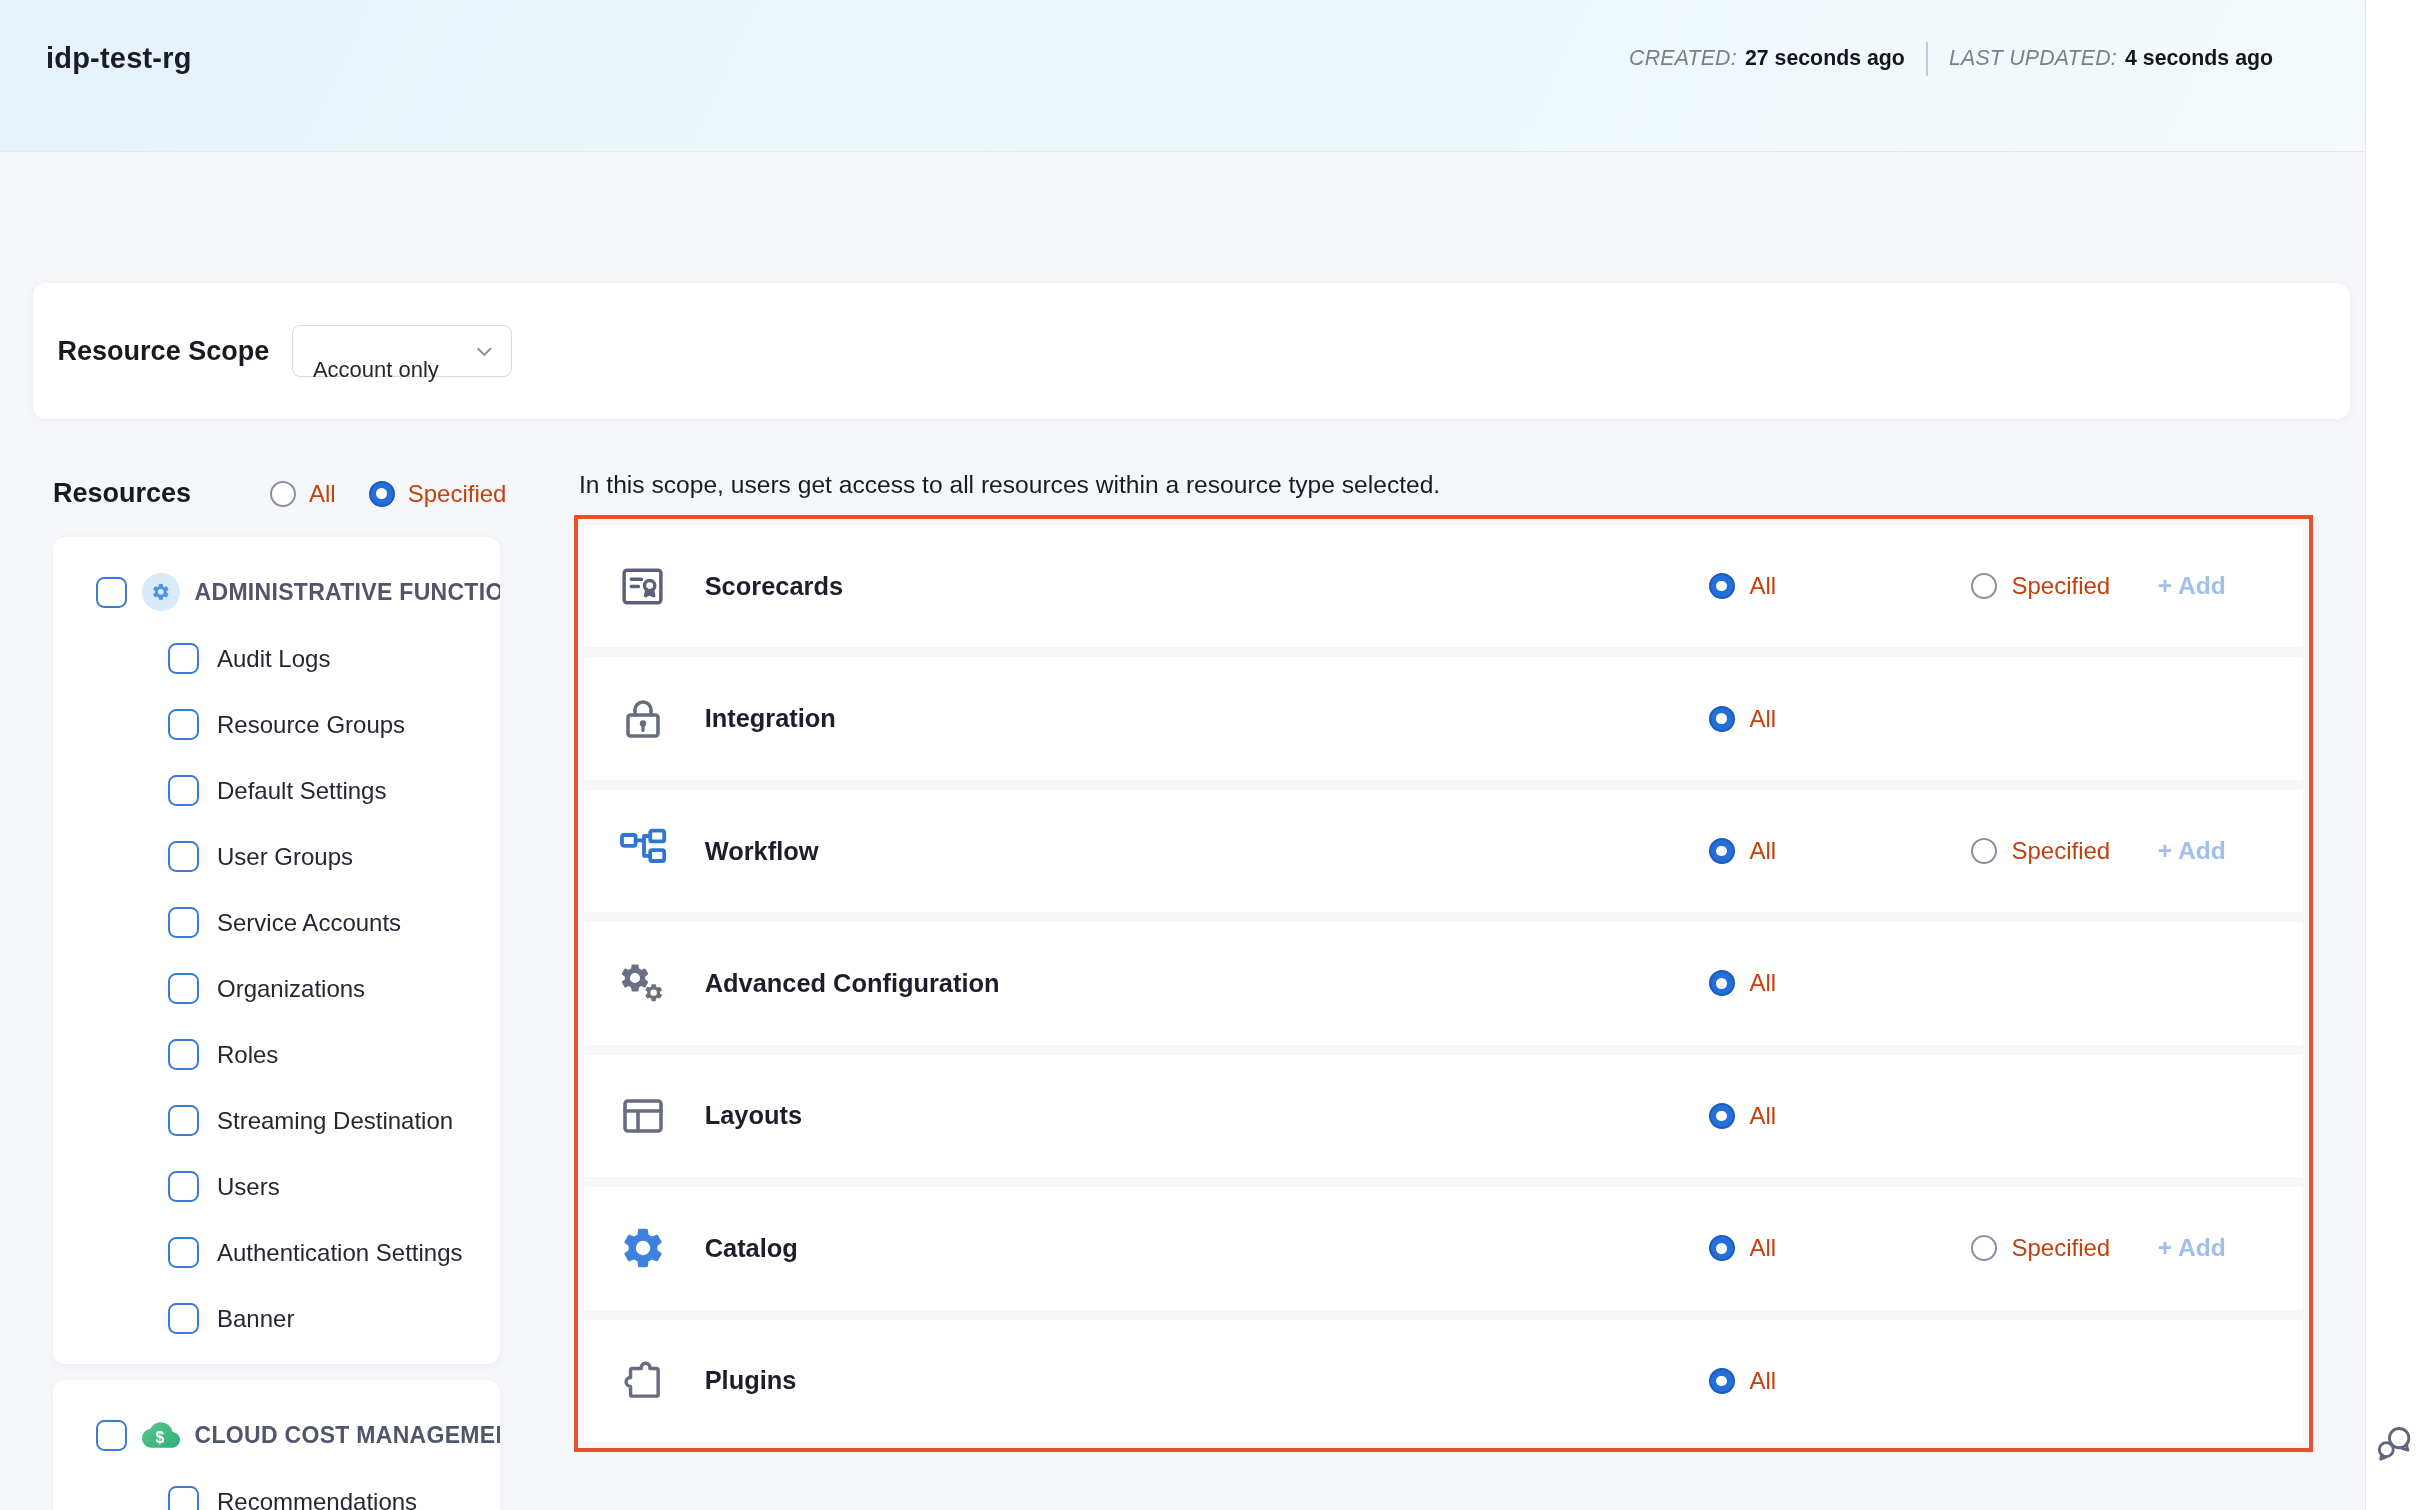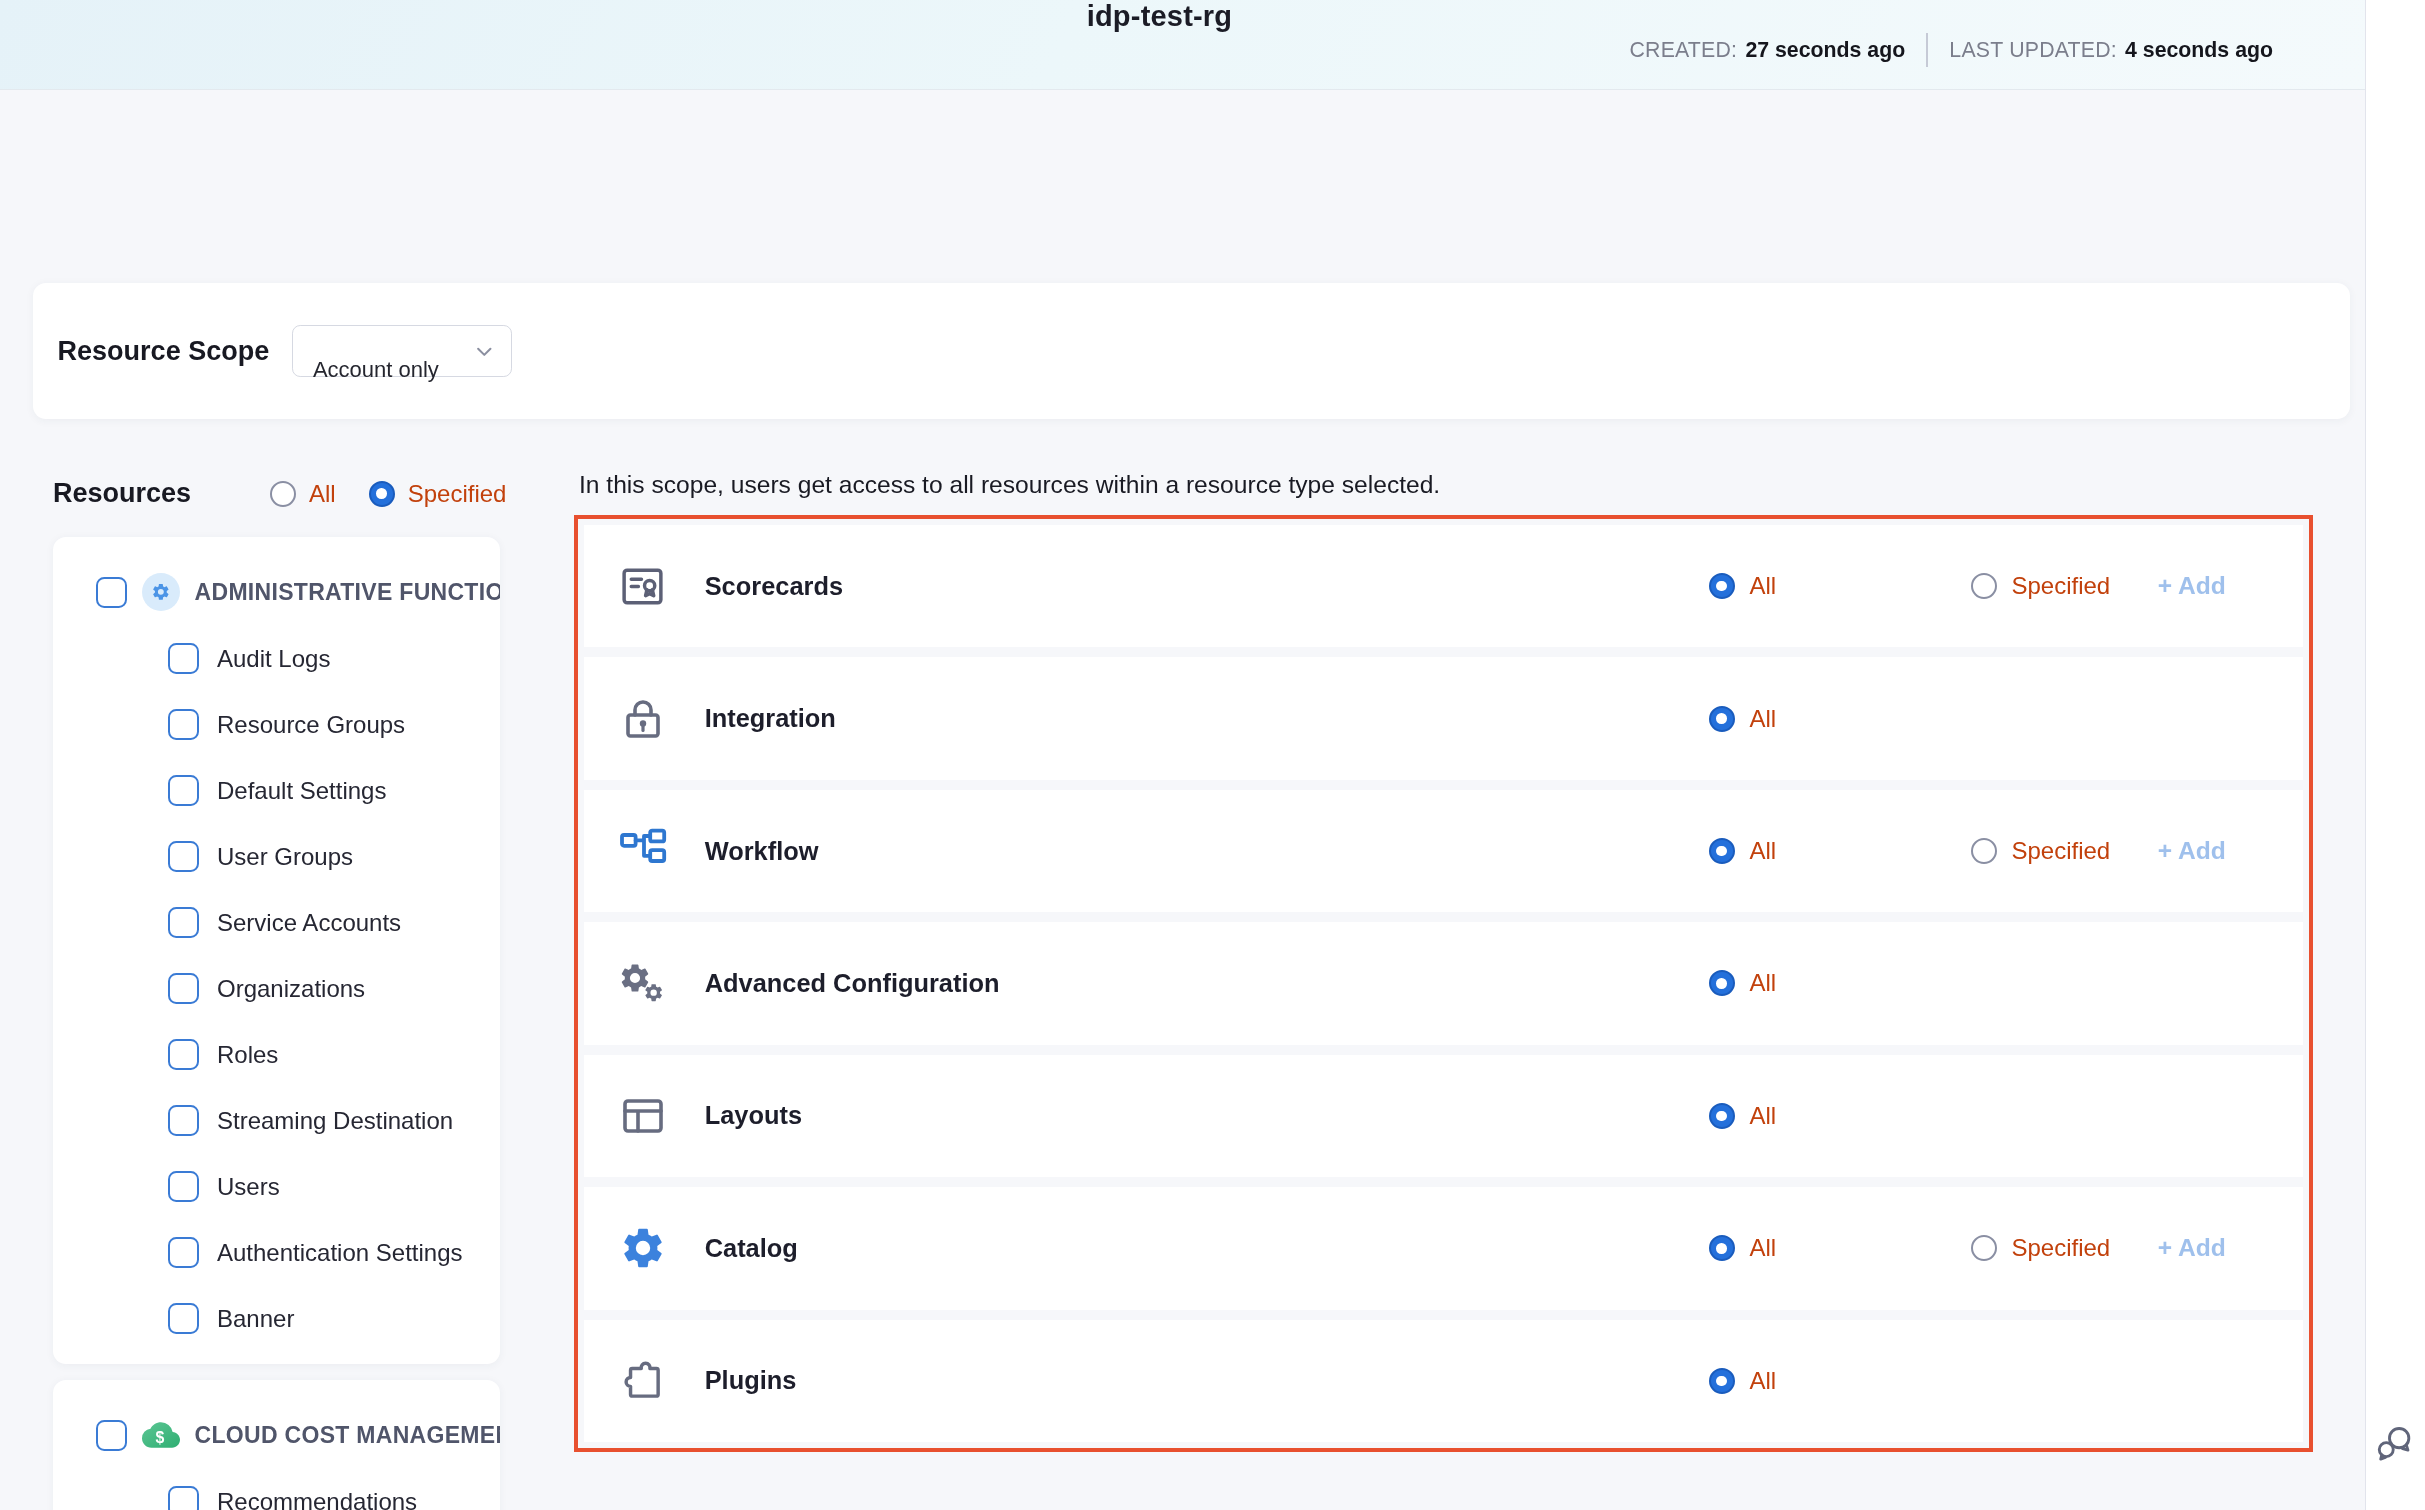--- a/index.html
+++ b/index.html
@@ -8,26 +8,26 @@
   .page { position:relative; width:2426px; height:1510px; overflow:hidden; background:#f6f7fa; }
 
   
   .right-strip { position:absolute; top:0; right:0; width:61px; height:100%; background:#ffffff; border-left:1.6px solid #e2e4ec; }
   .chat-fab { position:absolute; right:9.8px; bottom:43px; width:44px; height:44px; display:flex; align-items:center; justify-content:center; cursor:pointer; }
 
   
   .app { position:absolute; left:0; top:0; width:2365px; height:100%; }
 
   
-  .app-header { position:absolute; left:0; top:0; width:100%; height:90px;
+  .app-header { position:absolute; left:0; top:0; width:100%; height:152px;
     background:linear-gradient(115deg,#e5f2f8 0%,#ecf7fa 45%,#f4fafc 100%);
-    border-bottom:0.8px solid #e3e9ee; display:flex; align-items:center; padding:0 92px 34px 46px;flex-direction:column; }
+    border-bottom:0.8px solid #e3e9ee; display:flex; align-items:center; padding:0 92px 34px 46px; }
   .hdr-title { font-size:29px; font-weight:600; color:#1b1c26; letter-spacing:0.2px; }
   .hdr-meta { margin-left:auto; display:flex; align-items:center; }
-  .meta-label { font-size:21.3px; color:#7b7e8c; letter-spacing:0.2px; }
+  .meta-label { font-size:21.3px; color:#7b7e8c; letter-spacing:0.2px;font-style:italic; }
   .meta-value { font-size:21.3px; font-weight:600; color:#15161d; margin-left:8.2px; }
   .meta-divider { width:1.6px; height:34px; background:#c6cad6; margin:0 21.3px; }
 
   
   .app-toolbar { position:absolute; left:0; top:121px; width:100%; height:127px; background:#ffffff;
     border-radius:0 0 11.5px 11.5px; box-shadow:0 2.5px 5.7px rgba(25,39,70,.07);
     display:flex; align-items:center; padding:0 34px 0 14.8px; }
   .toolbar-desc { font-size:24.6px; color:#16171f; }
   .toolbar-buttons { margin-left:auto; display:flex; gap:23px; }
   .btn { border:none; border-radius:8.2px; font-family:inherit; font-size:24.6px; font-weight:700; height:54px; cursor:pointer; }

